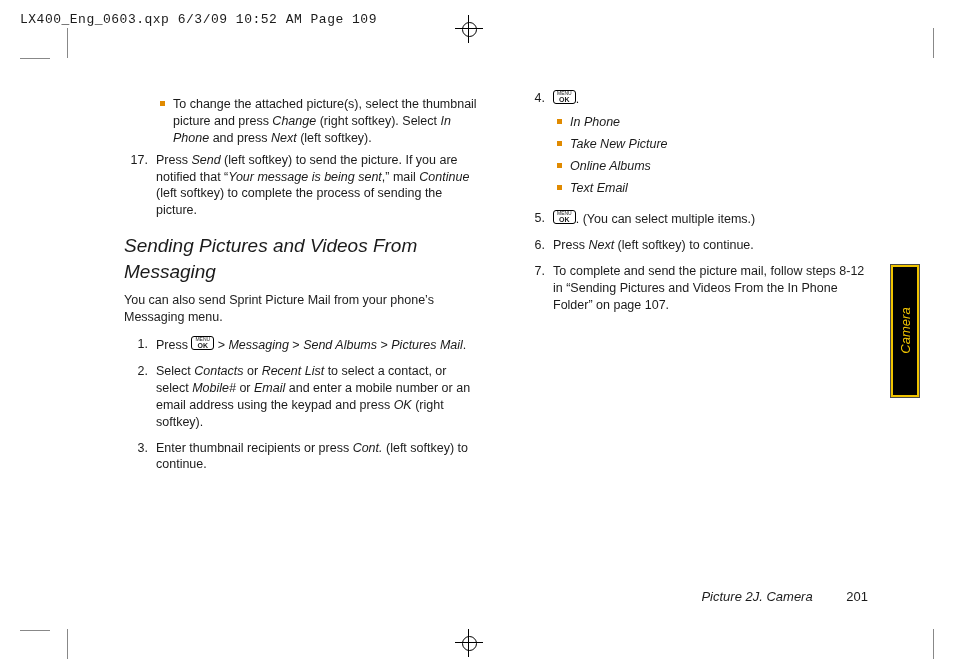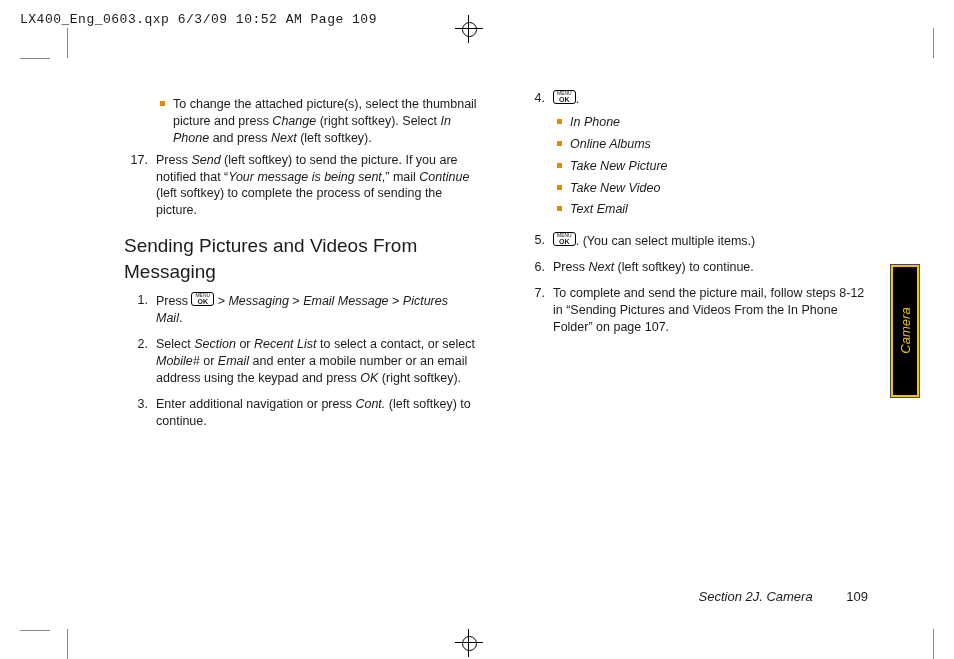--- a/index.html
+++ b/index.html
@@ -35,20 +35,21 @@
     width: 750px;
     display: flex;
     gap: 44px;
   }
   .col {
     width: 355px;
     font-size: 12.5px;
     line-height: 1.35;
   }
   .heading {
+    font-style: italic;
     font-size: 19px;
     margin: 14px 0 8px 0;
     font-weight: 400;
   }
   .bodytext { margin: 0 0 10px 0; }
   ol.main { list-style: none; padding: 0; margin: 0; }
   ol.main > li {
     display: flex;
     margin-bottom: 9px;
   }
@@ -169,61 +170,59 @@
       <ol class="main">
         <li>
           <span class="num">17.</span>
           <span class="txt">
             <span>Press </span><span class="it">Send</span><span> (left softkey) to send the picture. If you are notified that “</span><span class="it">Your message is being sent</span><span>,” mail </span><span class="it">Continue</span><span> (left softkey) to complete the process of sending the picture.</span>
           </span>
         </li>
       </ol>
 
       <div class="heading">Sending Pictures and Videos From Messaging</div>
+      <p class="bodytext">You can also send Sprint Picture Mail from your phone’s Messaging menu.</p>
 
       <ol class="main">
         <li>
           <span class="num">1.</span>
           <span class="txt">
-            <span>Press </span><span class="okkey"><span class="t">MENU</span><span class="b">OK</span></span><span> &gt; </span><span class="it">Messaging</span><span> &gt; </span><span class="it">Email Message</span><span> &gt; </span><span class="it">Pictures Mail</span><span>.</span>
+            <span>Press </span><span class="okkey"><span class="t">MENU</span><span class="b">OK</span></span><span> &gt; </span><span class="it">Messaging</span><span> &gt; </span><span class="it">Send Albums</span><span> &gt; </span><span class="it">Pictures Mail</span><span>.</span>
           </span>
         </li>
         <li>
           <span class="num">2.</span>
           <span class="txt">
-            <span>Select </span><span class="it">Section</span><span> or </span><span class="it">Recent List</span><span> to select a contact, or select </span><span class="it">Mobile#</span><span> or </span><span class="it">Email</span><span> and enter a mobile number or an email address using the keypad and press </span><span class="it">OK</span><span> (right softkey).</span>
+            <span>Select </span><span class="it">Contacts</span><span> or </span><span class="it">Recent List</span><span> to select a contact, or select </span><span class="it">Mobile#</span><span> or </span><span class="it">Email</span><span> and enter a mobile number or an email address using the keypad and press </span><span class="it">OK</span><span> (right softkey).</span>
           </span>
         </li>
         <li>
           <span class="num">3.</span>
           <span class="txt">
-            <span>Enter additional navigation or press </span><span class="it">Cont.</span><span> (left softkey) to continue.</span>
+            <span>Enter thumbnail recipients or press </span><span class="it">Cont.</span><span> (left softkey) to continue.</span>
           </span>
         </li>
       </ol>
     </div>
 
     <div class="col">
       <ol class="main">
         <li>
           <span class="num">4.</span>
           <span class="txt">
             <span class="okkey"><span class="t">MENU</span><span class="b">OK</span></span><span>.</span>
             <ul class="sub">
               <li>
                   <span class="it">In Phone</span>
                 </li>
               <li>
+                  <span class="it">Take New Picture</span>
+                </li>
+              <li>
                   <span class="it">Online Albums</span>
-                </li>
-              <li>
-                  <span class="it">Take New Picture</span>
-                </li>
-              <li>
-                  <span class="it">Take New Video</span>
                 </li>
               <li>
                   <span class="it">Text Email</span>
                 </li>
             </ul>
           </span>
         </li>
         <li>
           <span class="num">5.</span>
           <span class="txt">
@@ -242,16 +241,16 @@
         </li>
       </ol>
     </div>
   </div>
 
   <div class="tab">
     <span>Camera</span>
   </div>
 
   <div class="footer">
-    <span>Section 2J. Camera</span>
-    <span class="pg">109</span>
+    <span>Picture 2J. Camera</span>
+    <span class="pg">201</span>
   </div>
 </div>
 
 </body></html>

